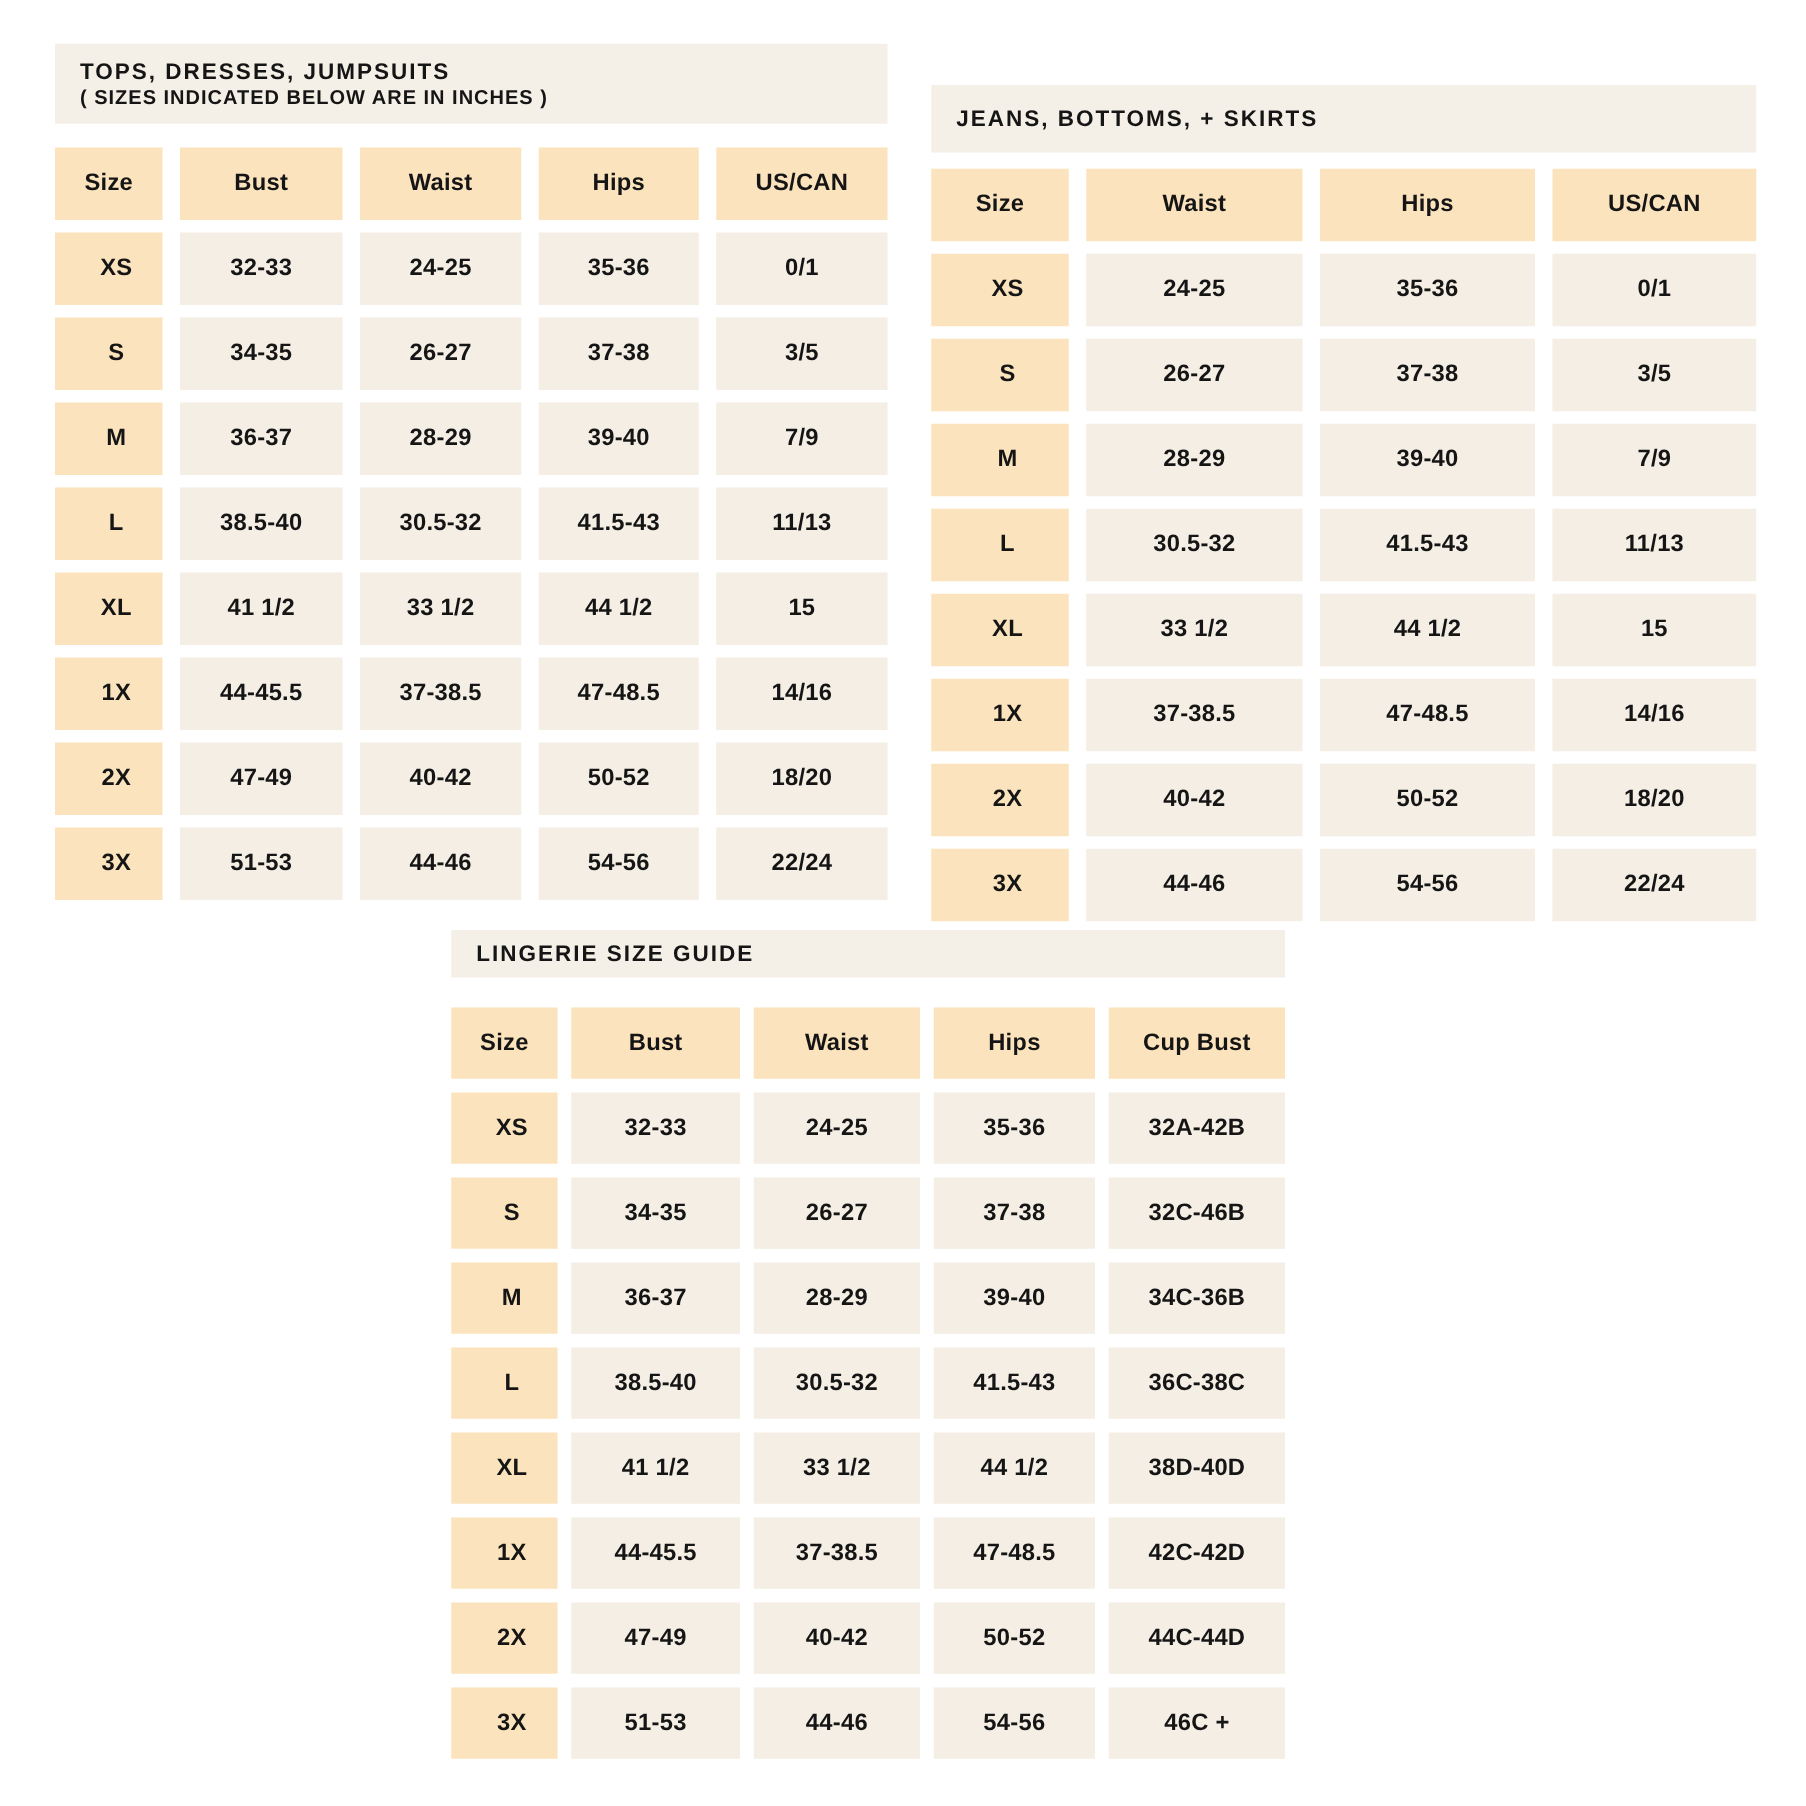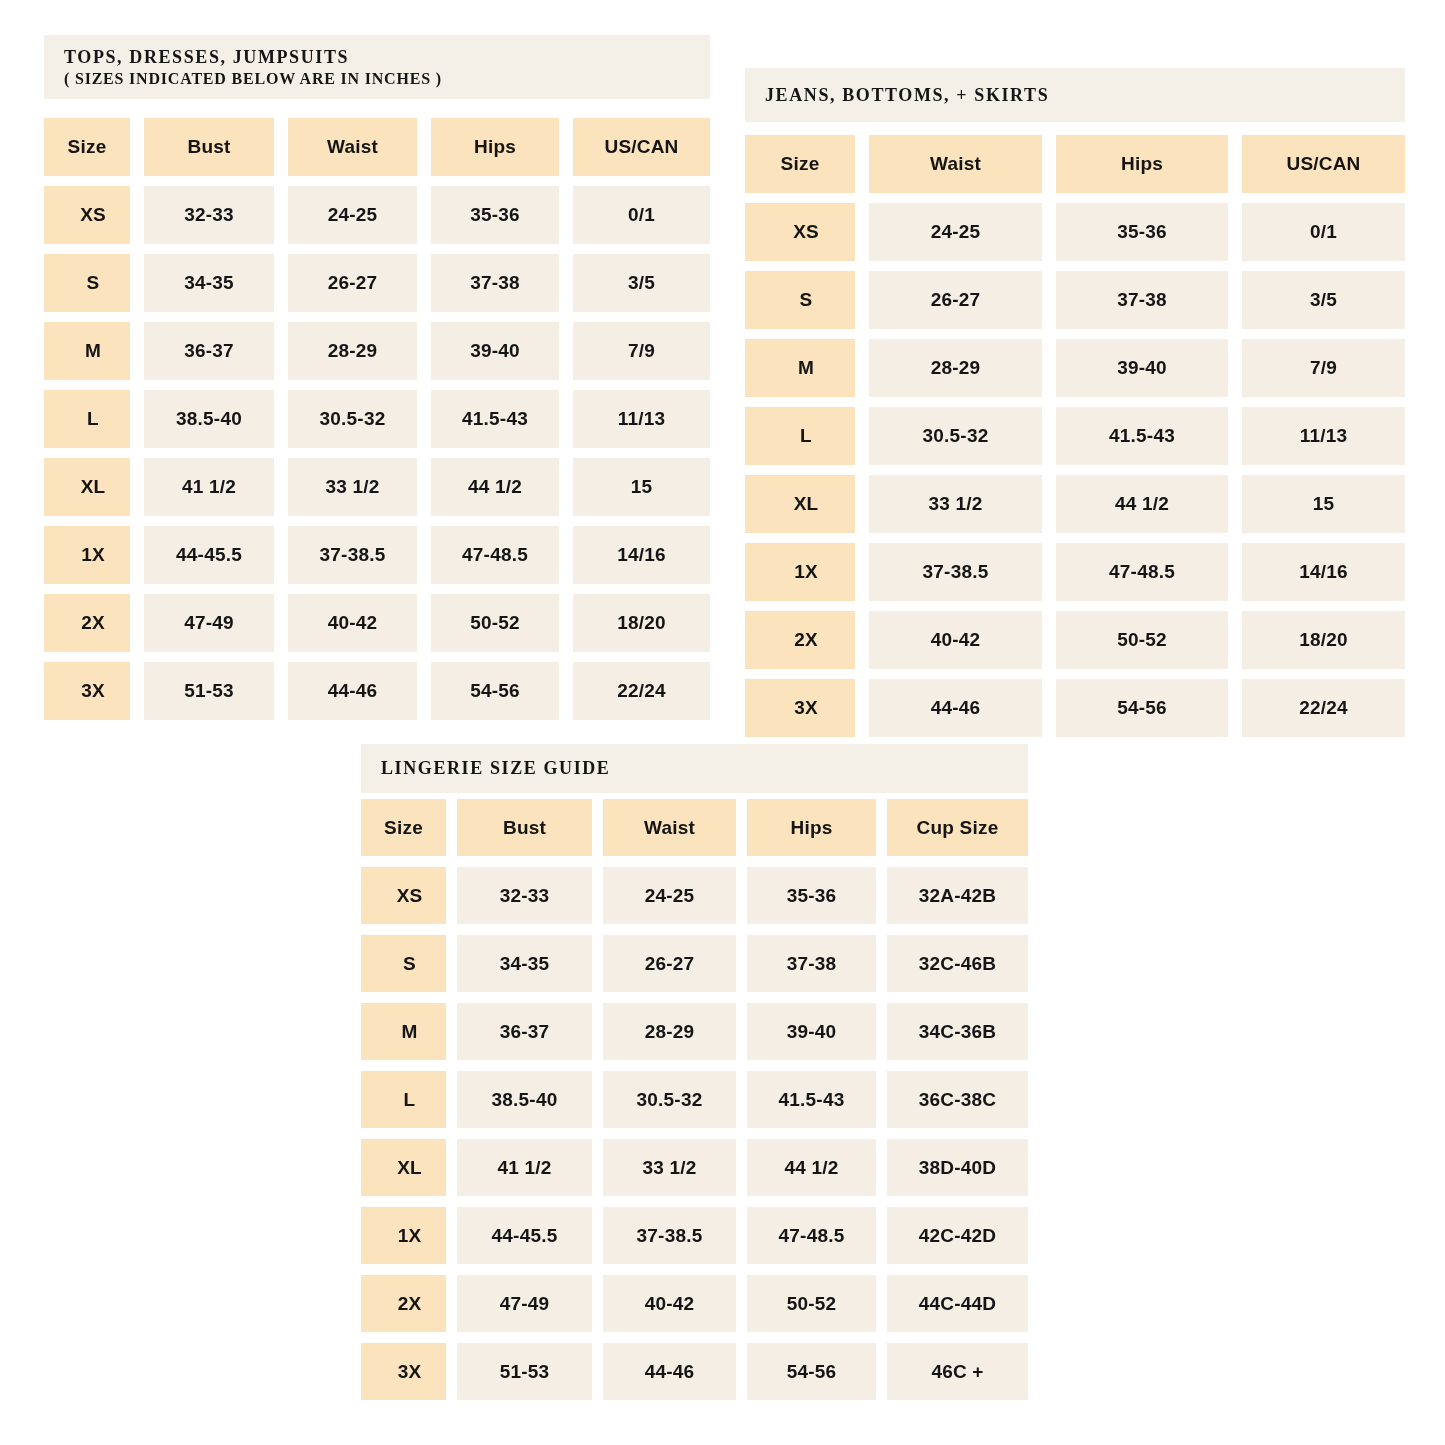--- a/index.html
+++ b/index.html
@@ -23,25 +23,24 @@
   .table-block{position:absolute;}
   #table-0{left:44px;top:35px;width:666px;}
   #table-1{left:745px;top:68px;width:660px;}
   #table-2{left:361px;top:744px;width:667px;}
 
   .band{
     background:var(--band);
     width:100%;
     display:flex;flex-direction:column;justify-content:center;
     padding:0 20px;
-    font-family:Liberation Serif, serif;
   }
   #table-0 .band{height:64px;margin-bottom:19px;}
   #table-1 .band{height:54px;margin-bottom:13px;}
-  #table-2 .band{height:49px;margin-bottom:6px;}
+  #table-2 .band{height:38px;margin-bottom:24px;}
   .band-title{
     font-weight:700;
     font-size:18px;
     letter-spacing:1.6px;
     line-height:1.25;
     white-space:nowrap;
   }
   .band-subtitle{
     font-weight:700;
     font-size:16px;
@@ -172,21 +171,21 @@
 
   <section class="table-block" id="table-2">
     <header class="band">
       <div class="band-title">LINGERIE SIZE GUIDE</div>
     </header>
     <div class="grid grid-t2">
         <div class="cell head">Size</div>
         <div class="cell head">Bust</div>
         <div class="cell head">Waist</div>
         <div class="cell head">Hips</div>
-        <div class="cell head">Cup Size</div>
+        <div class="cell head">Cup Bust</div>
         <div class="cell size">XS</div>
         <div class="cell val">32-33</div>
         <div class="cell val">24-25</div>
         <div class="cell val">35-36</div>
         <div class="cell val">32A-42B</div>
         <div class="cell size">S</div>
         <div class="cell val">34-35</div>
         <div class="cell val">26-27</div>
         <div class="cell val">37-38</div>
         <div class="cell val">32C-46B</div>

